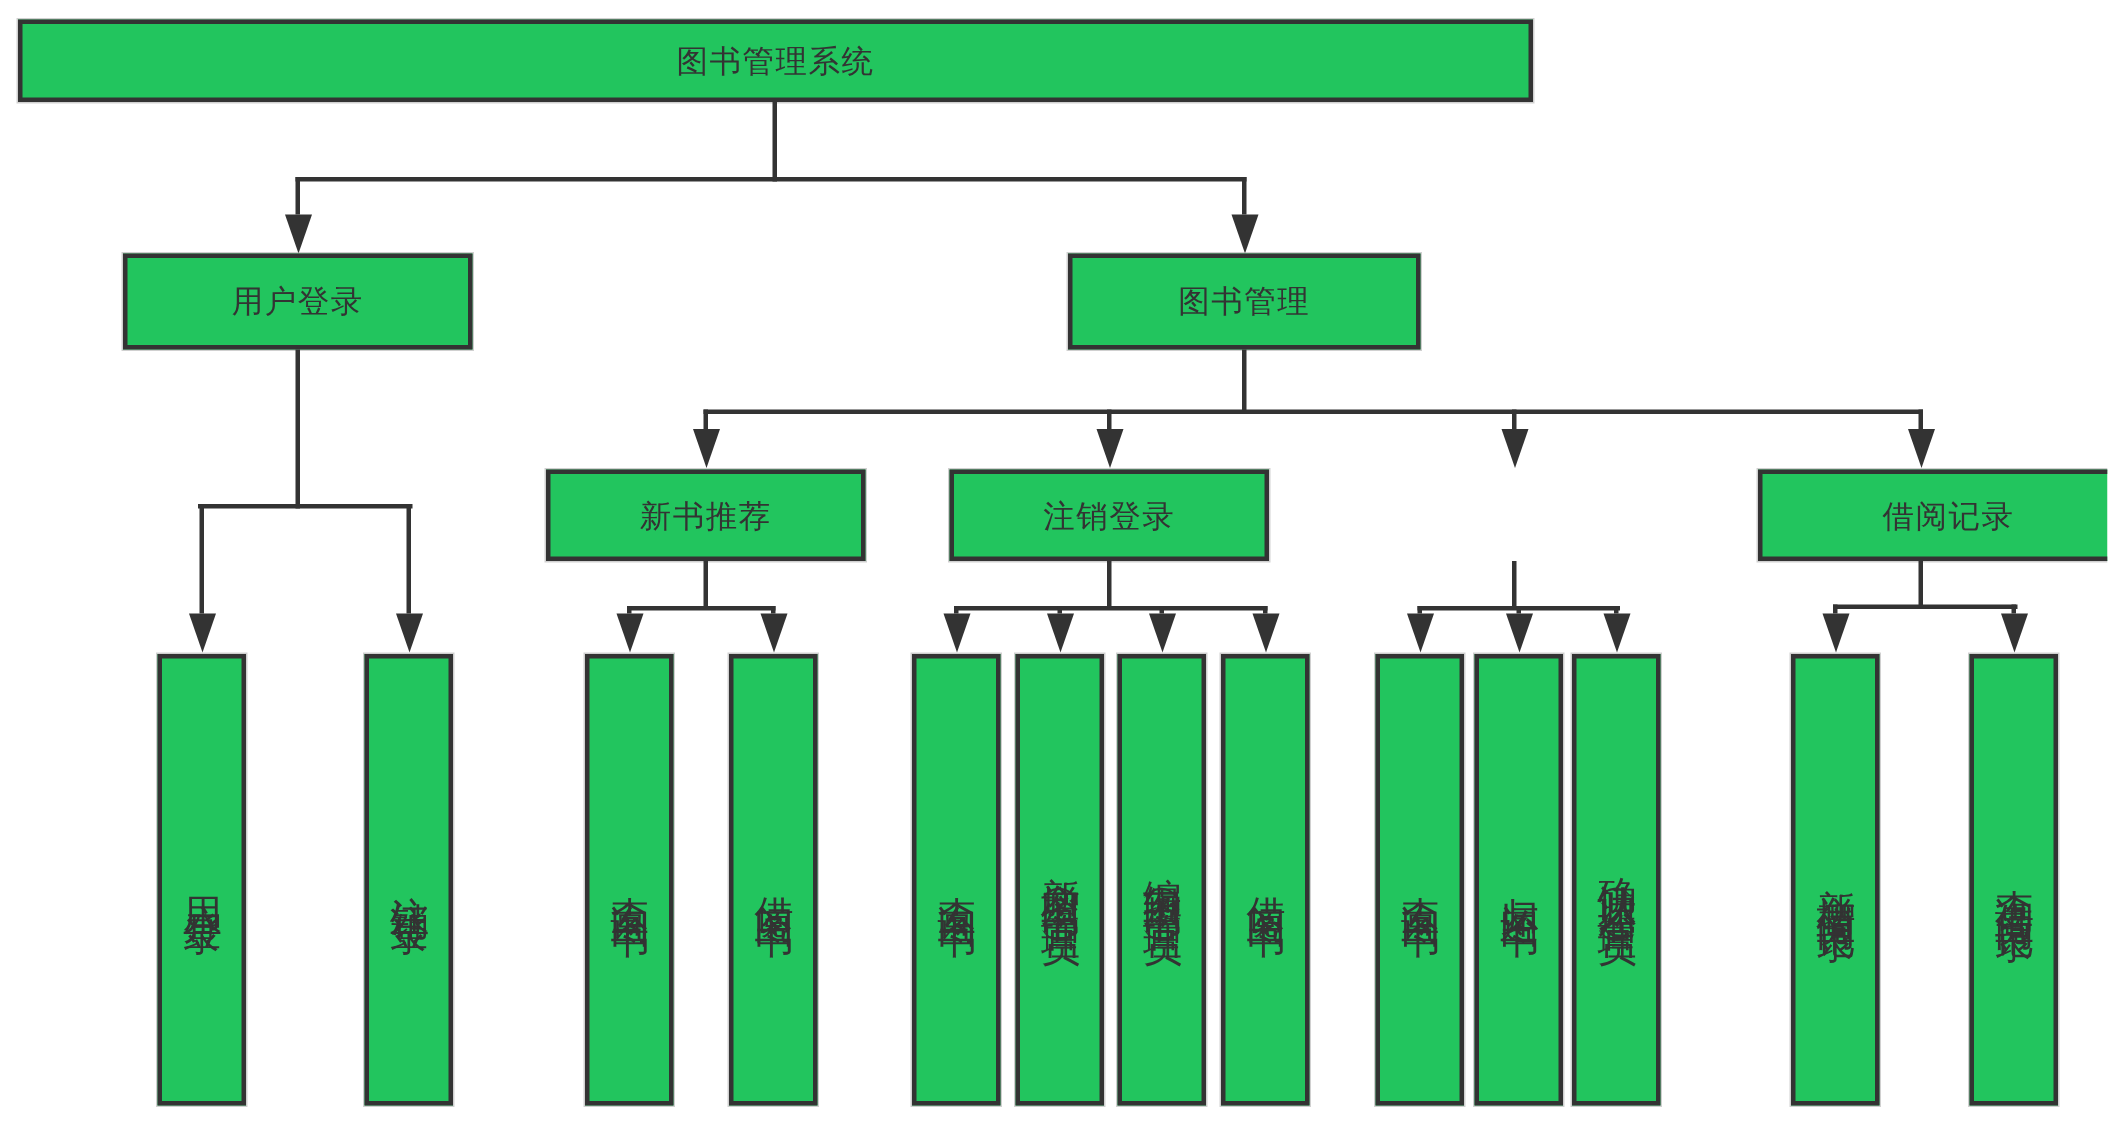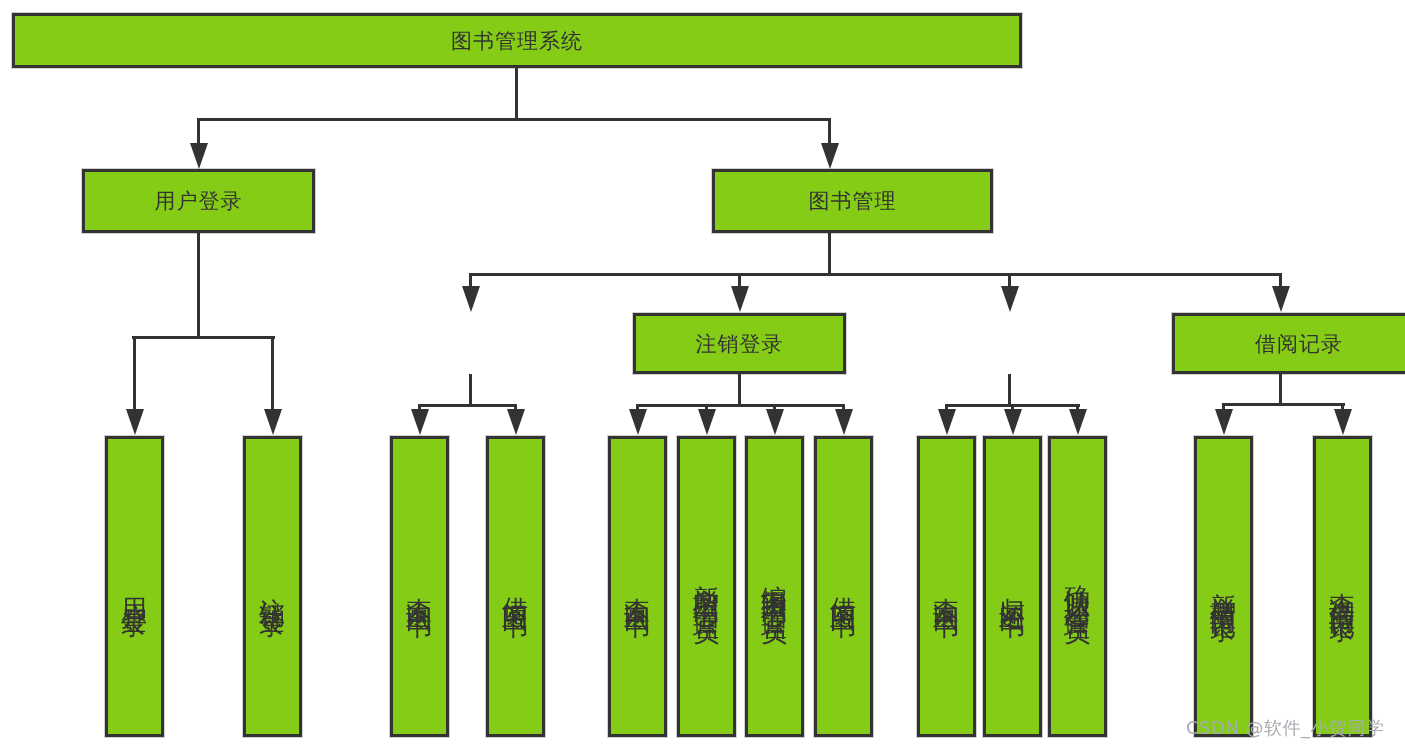--- a/index.html
+++ b/index.html
@@ -7,21 +7,21 @@
   body { font-family: "DejaVu Sans", "Liberation Sans", sans-serif; }
   .canvas {
     position: relative;
     width: 1405px;
     height: 747px;
     background: var(--bg, #ffffff);
     overflow: hidden;
   }
   .box {
     position: absolute;
-    background: #84cc16;
+    background: #22c55e;
     border: 3px solid var(--line, #333);
     box-shadow: 0 0 0 1px rgba(150,150,150,0.45);
     display: flex;
     align-items: center;
     justify-content: center;
     color: var(--text, #333);
   }
   .box.h { font-size: 21px; letter-spacing: 1px; }
   .box.v {
     writing-mode: vertical-rl;
@@ -61,34 +61,35 @@
 <div class="canvas">
 
   <div class="box h" style="left:12px; top:13px; width:1010px; height:55px;">图书管理系统</div>
 
   <div class="vline" style="left:515px; top:68px; height:53px;"></div>
   <div class="hline" style="left:197px; top:118px; width:634px;"></div>
   <div class="arrow" style="left:197px; top:118px; height:25px;"></div>
   <div class="arrow" style="left:828px; top:118px; height:25px;"></div>
 
   <div class="box h" style="left:82px; top:169px; width:233px; height:64px;">用户登录</div>
-  <div class="box h" style="left:712px; top:169px; width:281px; height:64px;">图书管理</div>
+  <div class="box h" style="left:712px; top:169px; width:235px; height:64px;">图书管理</div>
 
   <div class="vline" style="left:197px; top:233px; height:106px;"></div>
   <div class="hline" style="left:132px; top:336px; width:143px;"></div>
   <div class="arrow" style="left:133px; top:336px; height:73px;"></div>
   <div class="arrow" style="left:271px; top:336px; height:73px;"></div>
 
   <div class="vline" style="left:828px; top:233px; height:43px;"></div>
   <div class="hline" style="left:469px; top:273px; width:813px;"></div>
   <div class="arrow" style="left:469px; top:273px; height:13px;"></div>
   <div class="arrow" style="left:738px; top:273px; height:13px;"></div>
   <div class="arrow" style="left:1008px; top:273px; height:13px;"></div>
   <div class="arrow" style="left:1279px; top:273px; height:13px;"></div>
 
+  <div class="box h" style="left:364px; top:313px; width:213px; height:61px;">新书推荐</div>
   <div class="box h" style="left:633px; top:313px; width:213px; height:61px;">注销登录</div>
   <div class="box h" style="left:1172px; top:313px; width:254px; height:61px;">借阅记录</div>
 
   <div class="vline" style="left:469px; top:374px; height:32px;"></div>
   <div class="hline" style="left:418px; top:404px; width:99px;"></div>
   <div class="arrow" style="left:418px; top:404px; height:5px;"></div>
   <div class="arrow" style="left:514px; top:404px; height:5px;"></div>
 
   <div class="vline" style="left:738px; top:374px; height:32px;"></div>
   <div class="hline" style="left:636px; top:404px; width:209px;"></div>
@@ -119,15 +120,14 @@
   <div class="box v" style="left:745px; top:436px; width:59px; height:301px;">编辑图书（管理员）</div>
   <div class="box v" style="left:814px; top:436px; width:59px; height:301px;">借阅图书</div>
 
   <div class="box v" style="left:917px; top:436px; width:59px; height:301px;">查询图书</div>
   <div class="box v" style="left:983px; top:436px; width:59px; height:301px;">归还图书</div>
   <div class="box v" style="left:1048px; top:436px; width:59px; height:301px;">确认归还（管理员）</div>
 
   <div class="box v" style="left:1194px; top:436px; width:59px; height:301px;">新增借阅记录</div>
   <div class="box v" style="left:1313px; top:436px; width:59px; height:301px;">查询借阅记录</div>
 
-  <div class="watermark">CSDN @软件_小贺同学</div>
 
 </div>
 
 </body></html>

